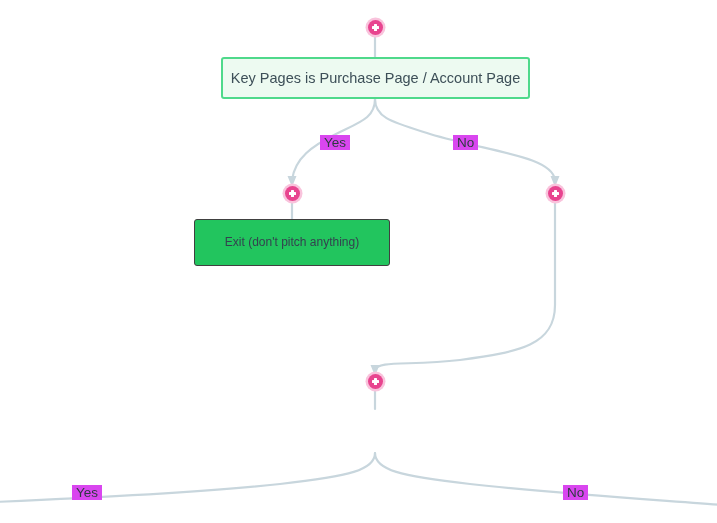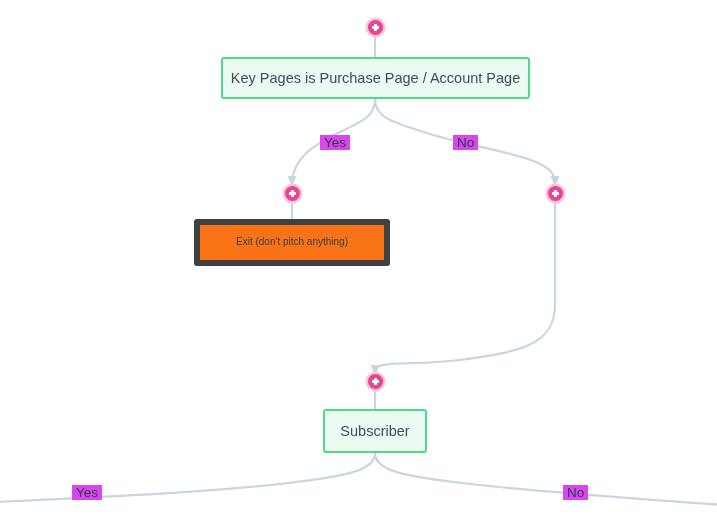--- a/index.html
+++ b/index.html
@@ -56,24 +56,24 @@
     padding: 0 14px;
     white-space: nowrap;
   }
   .node.green {
     background: #edfaf1;
     border: 2px solid #4fd98b;
     color: #3d4f58;
     font-size: 14.5px;
   }
   .node.slate {
-    background: #f97316;
-    border: 6px solid #404040;
+    background: #22c55e;
+    border: 1px solid #404040;
     color: #34424f;
-    font-size: 10px;
+    font-size: 12px;
   }
 
   #node-key-pages {
     left: 221px;
     top: 57px;
     width: 309px;
     height: 42px;
   }
   #node-exit {
     left: 194px;
@@ -164,23 +164,20 @@
   </svg>
 
   <div class="node green" id="node-key-pages">
     <span class="node-label">Key Pages is Purchase Page / Account Page</span>
   </div>
 
   <div class="node slate" id="node-exit">
     <span class="node-label">Exit (don't pitch anything)</span>
   </div>
 
-  <div class="node green" id="node-subscriber">
-    <span class="node-label">Subscriber</span>
-  </div>
 
   <div class="plus-marker" id="plus-top" title="Add step above Key Pages"></div>
 
   <div class="plus-marker" id="plus-yes-branch" title="Add step on Yes branch"></div>
 
   <div class="plus-marker" id="plus-no-branch" title="Add step on No branch"></div>
 
   <div class="plus-marker" id="plus-subscriber" title="Add step above Subscriber"></div>
 
   <span class="edge-label" id="label-yes-top">Yes</span>

